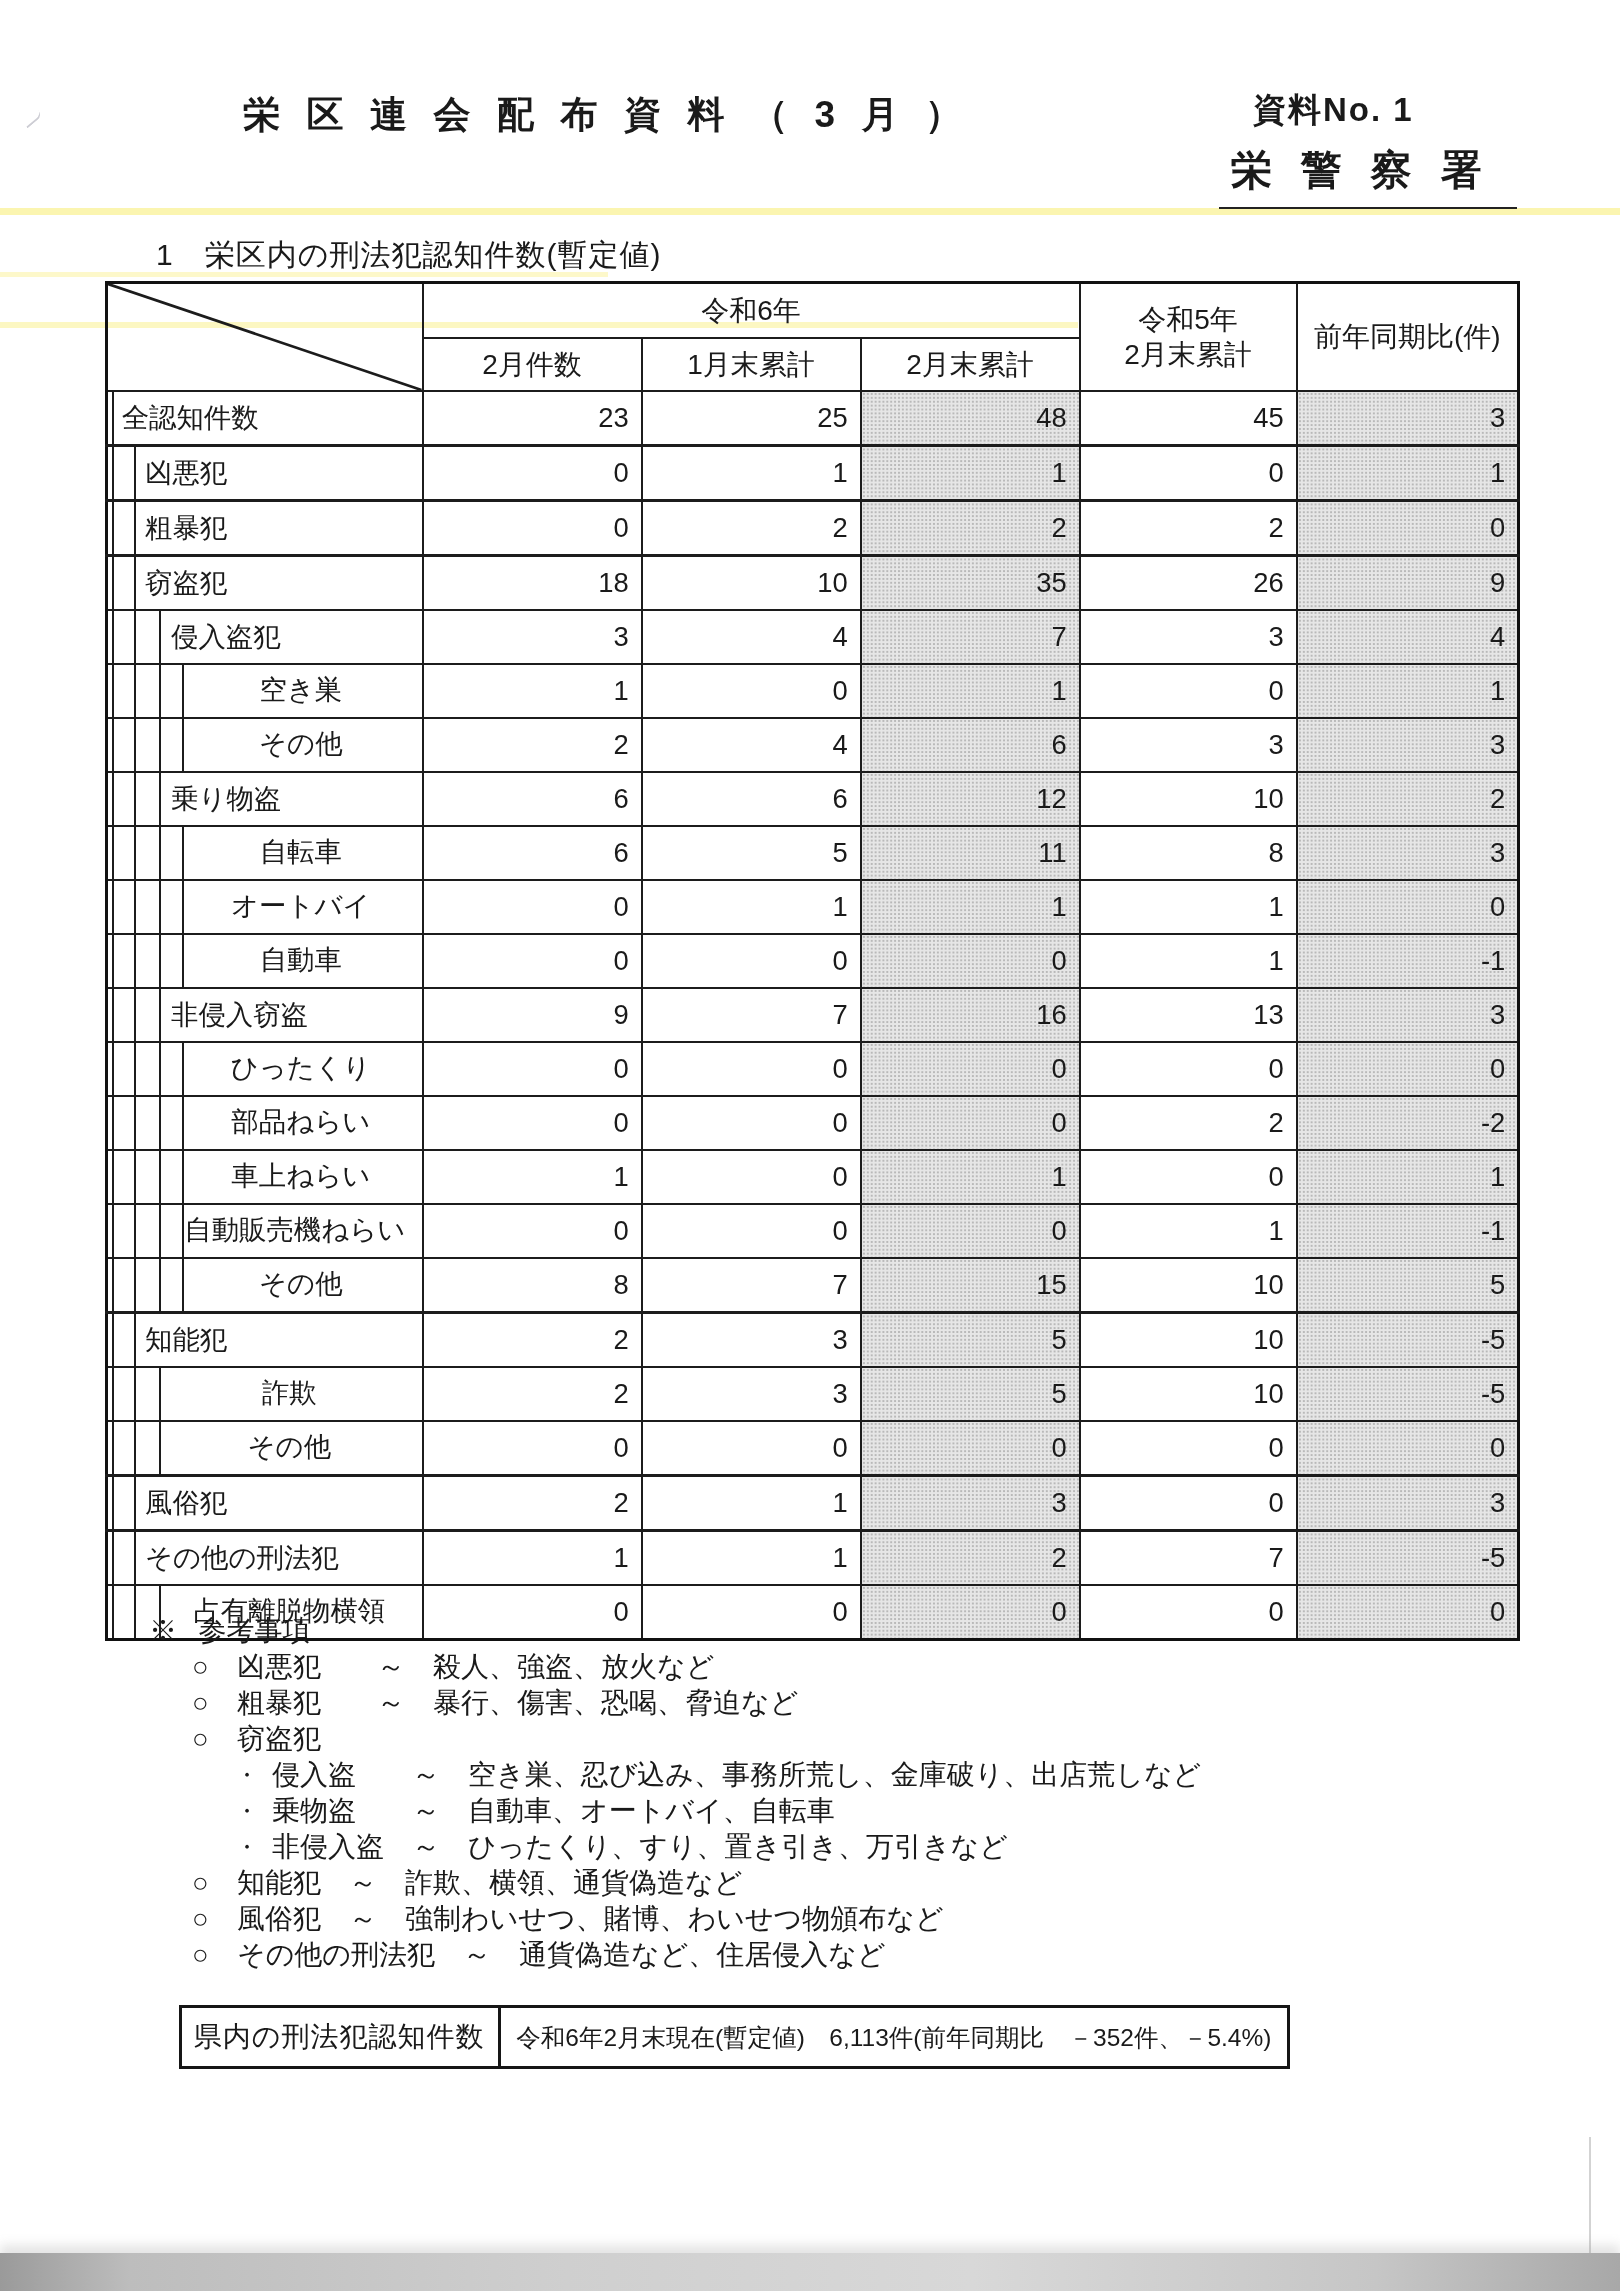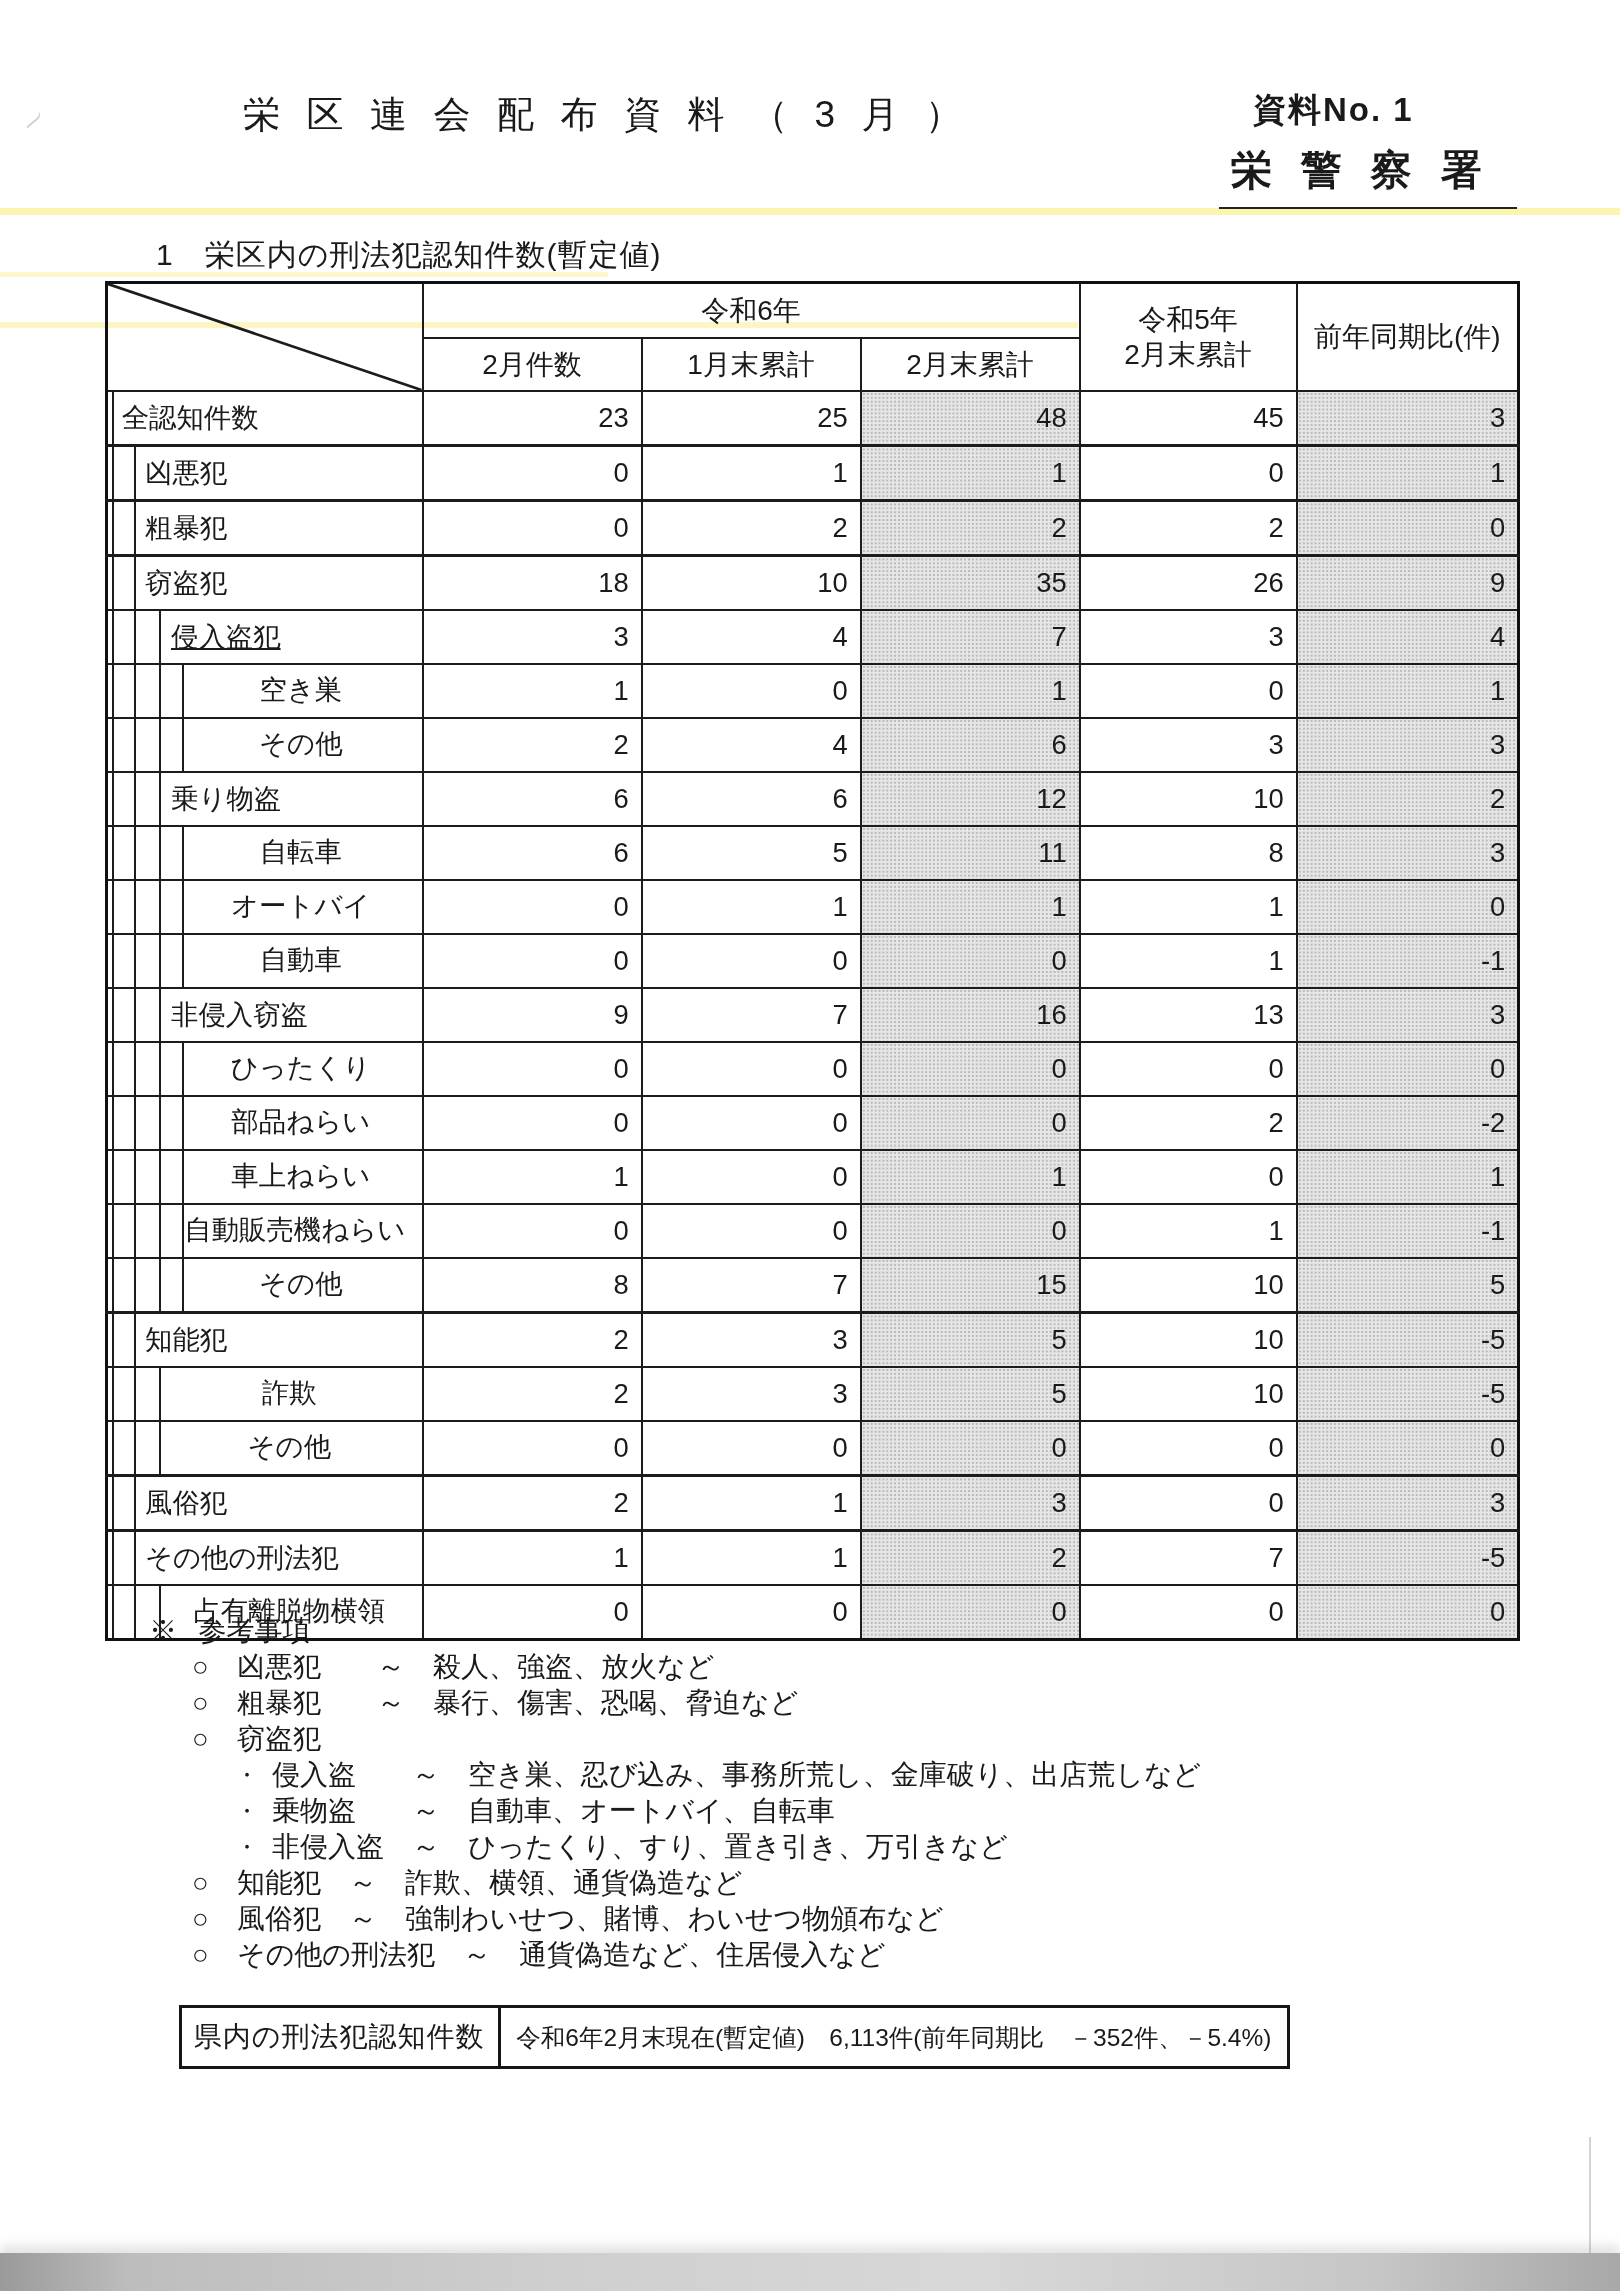--- a/index.html
+++ b/index.html
@@ -8,21 +8,21 @@
     width:1620px;height:2292px;
     background:#ffffff;
     font-family:"Liberation Sans",sans-serif;
     color:#1a1a1a;
     overflow:hidden;
     margin:0 auto;
   }
   
   .doc-title{
     position:absolute;left:243px;top:90px;
-    font-size:37px;font-weight:normal;letter-spacing:26.5px;white-space:nowrap;
+    font-size:37px;font-weight:bold;letter-spacing:26.5px;white-space:nowrap;
   }
   .doc-no{
     position:absolute;left:1253px;top:88px;
     font-size:33px;font-weight:bold;letter-spacing:2px;white-space:nowrap;
   }
   .station{
     position:absolute;left:1219px;top:143px;
     font-size:41px;font-weight:bold;letter-spacing:29px;white-space:nowrap;
     padding:0 5.9px 8.8px 11.8px;border-bottom:2.9px solid #222;
   }
@@ -187,21 +187,21 @@
           <td class="num">10</td>
           <td class="num shade">35</td>
           <td class="num">26</td>
           <td class="num shade">9</td>
         </tr>
         <tr class="sep-m">
           <td class="lbl-cell">
             <div class="guide" style="left: 3.9px;"></div>
             <div class="guide" style="left: 25.5px;"></div>
             <div class="guide" style="left: 51px;"></div>
-            <span class="lbl" style="padding-left: 63px; text-decoration: underline;">侵入盗犯</span>
+            <span class="lbl" style="padding-left: 63px;">侵入盗犯</span>
           </td>
           <td class="num">3</td>
           <td class="num">4</td>
           <td class="num shade">7</td>
           <td class="num">3</td>
           <td class="num shade">4</td>
         </tr>
         <tr class="sep-m">
           <td class="lbl-cell">
             <div class="guide" style="left: 3.9px;"></div>

